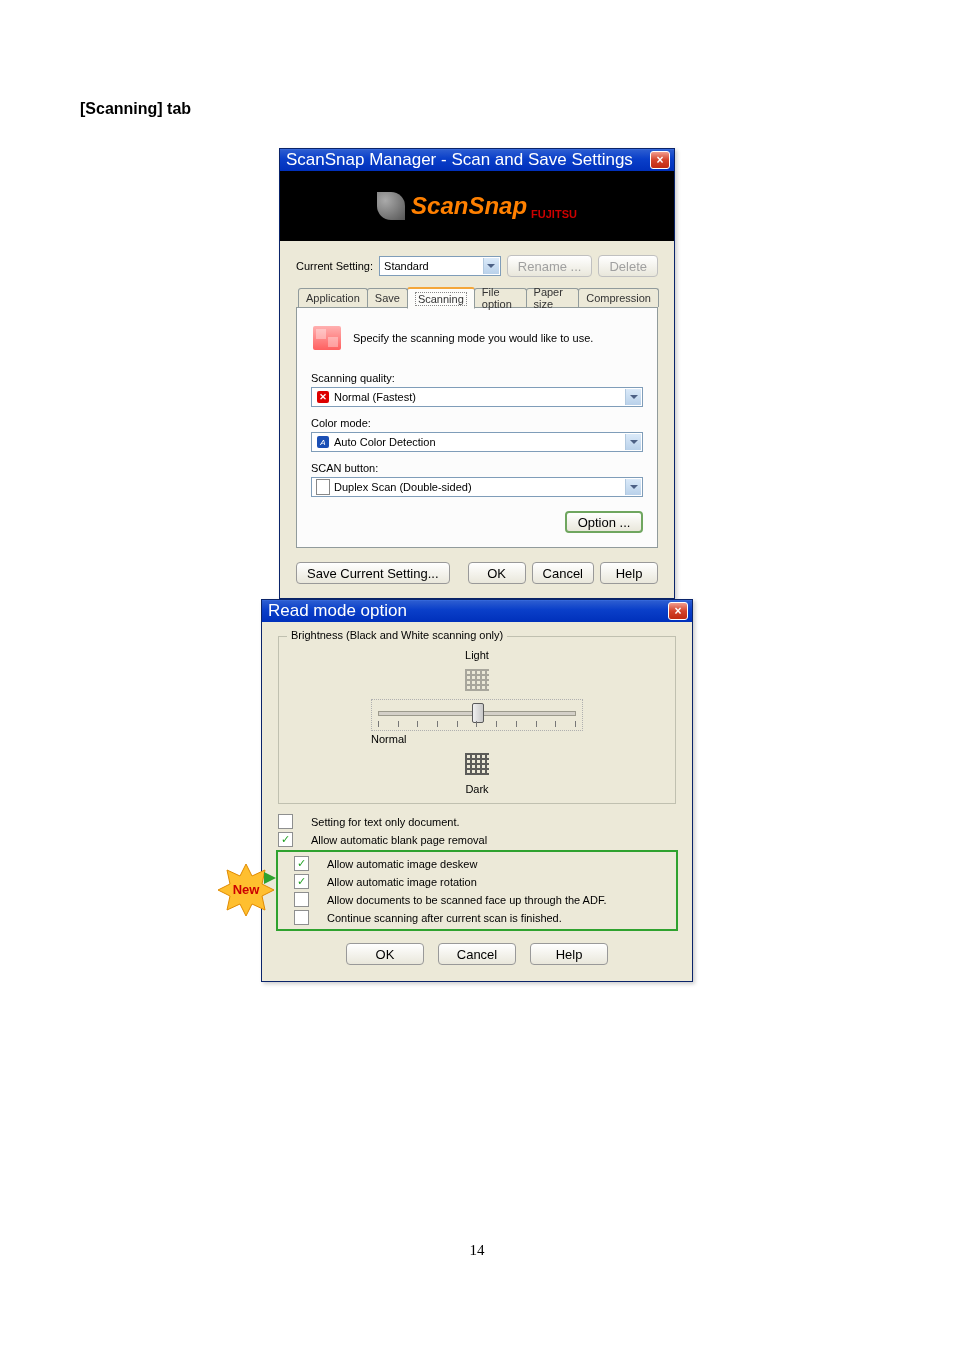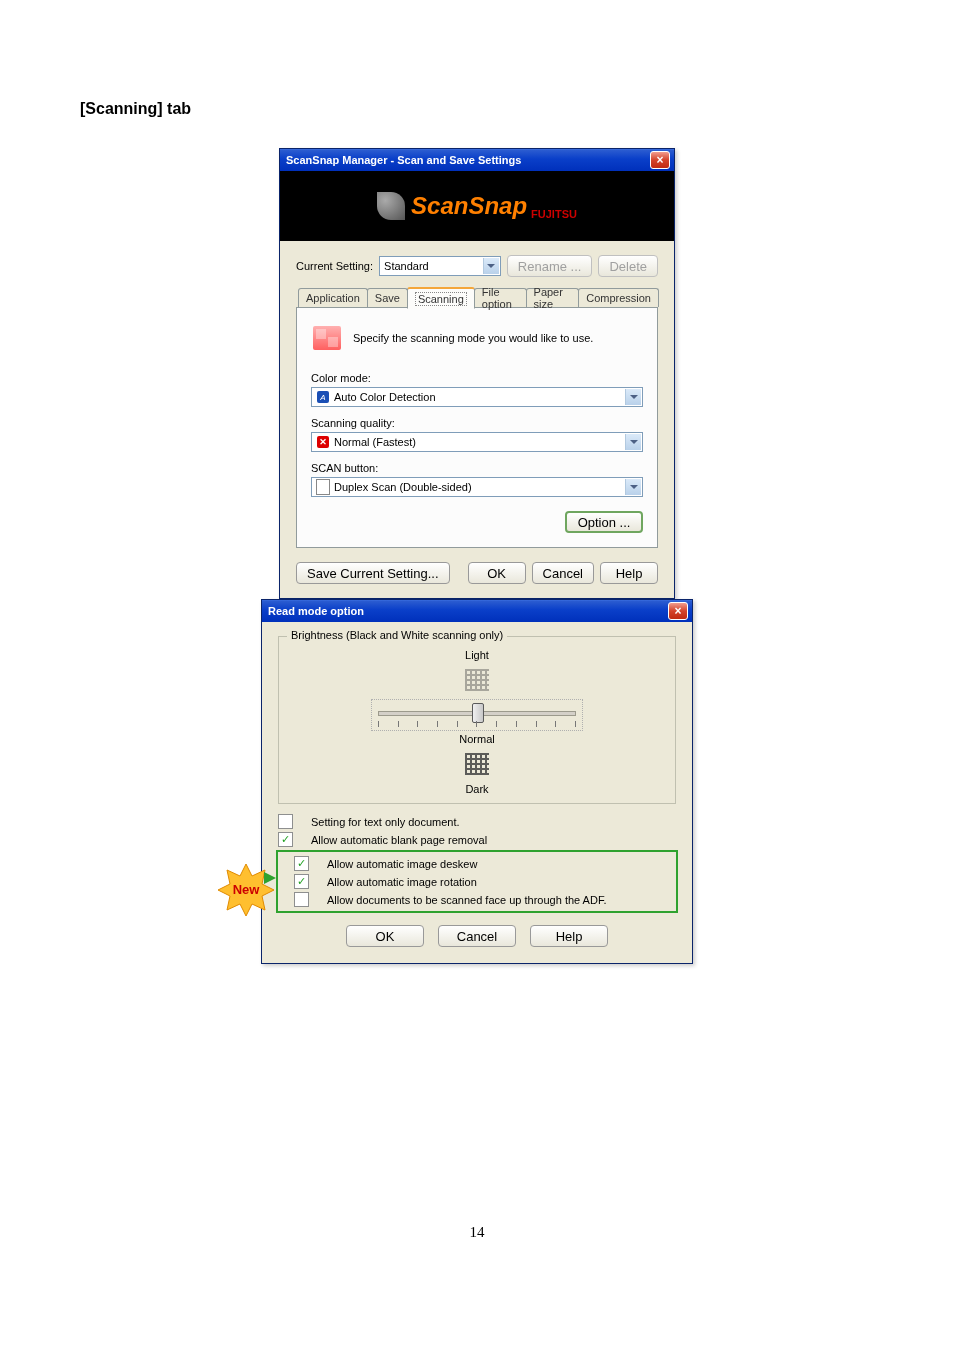--- a/index.html
+++ b/index.html
@@ -32,22 +32,22 @@
   .titlebar {
     height: 22px;
     background: linear-gradient(to bottom, #3a6ee0 0%, #2a5bd0 6%, #0a3fc9 45%, #0030bb 100%);
     display: flex;
     align-items: center;
     justify-content: space-between;
     padding: 0 4px 0 6px;
   }
   .titlebar-text {
     color: white;
-    font-weight: bold;
-    font-size: 11px;
+    font-weight: normal;
+    font-size: 17px;
     font-family: Tahoma, sans-serif;
   }
   .close-x {
     width: 20px;
     height: 18px;
     background: linear-gradient(to bottom, #f29d8e, #d4432b 50%, #c12a12);
     border: 1px solid #fff;
     border-radius: 3px;
     color: white;
     display: flex;
@@ -290,21 +290,21 @@
   }
   .slider-ticks {
     position:absolute; left: 6px; right: 6px; bottom: 3px; display:flex; justify-content:space-between;
   }
   .slider-ticks span { width:1px; height:6px; background:#777; }
   .slider-thumb {
     position:absolute; left: 50%; top: 3px; width: 10px; height: 18px; margin-left:-5px;
     background: linear-gradient(to right, #f0f0f0, #c8c8c8);
     border:1px solid #5a5a5a; border-radius: 2px;
   }
-  .normal-label { text-align:center; font-size:11px; margin-top:2px; }
+  .normal-label { font-size:11px; margin-top:2px; }
   .chk-row, .chk-row-u {
     display:flex; align-items:center; gap:18px; margin: 3px 16px; font-size:11px;
   }
   .chk {
     width:13px; height:13px; background:white; border:1px solid #8e8f8f; display:inline-flex; align-items:center; justify-content:center; color:#21a121; font-size:11px; line-height:1;
   }
   .green-frame {
     border: 2px solid #2fa22f;
     margin: 2px 14px;
     padding: 1px 0;
@@ -381,40 +381,40 @@
         </div>
         <div class="tab-panel">
           <div class="spec-row">
             <div class="icon-box">
                 <div class="scan-icon"></div>
               </div>
             <span class="label">Specify the scanning mode you would like to use.</span>
           </div>
 
           <div class="field-block">
+            <span class="label">Scanning quality:</span>
+            <div class="combo wq">
+              <span class="combo-content">
+                  <span class="mini-icon">
+                    <span class="icon-x">✕</span>
+                  </span>
+                  <span>Normal (Fastest)</span>
+                </span>
+              <span class="combo-arrow"></span>
+            </div>
+          </div>
+
+          <div class="field-block">
             <span class="label">Color mode:</span>
             <div class="combo wq">
               <span class="combo-content">
                   <span class="mini-icon">
                     <span class="icon-a">A</span>
                   </span>
                   <span>Auto Color Detection</span>
-                </span>
-              <span class="combo-arrow"></span>
-            </div>
-          </div>
-
-          <div class="field-block">
-            <span class="label">Scanning quality:</span>
-            <div class="combo wq">
-              <span class="combo-content">
-                  <span class="mini-icon">
-                    <span class="icon-x">✕</span>
-                  </span>
-                  <span>Normal (Fastest)</span>
                 </span>
               <span class="combo-arrow"></span>
             </div>
           </div>
 
           <div class="field-block">
             <span class="label">SCAN button:</span>
             <div class="combo wq">
               <span class="combo-content">
                   <span class="mini-icon">
@@ -504,20 +504,24 @@
               <span>Allow automatic image deskew</span>
             </div>
             <div class="chk-row-u">
               <span class="chk">✓</span>
               <span>Allow automatic image rotation</span>
             </div>
             <div class="chk-row-u">
               <span class="chk"></span>
               <span>Allow documents to be scanned face up through the ADF.</span>
             </div>
+            <div class="chk-row-u">
+              <span class="chk"></span>
+              <span>Continue scanning after current scan is finished.</span>
+            </div>
           </div>
         </div>
 
         <div class="footer2">
           <div class="btn">OK</div>
           <div class="btn">Cancel</div>
           <div class="btn">Help</div>
         </div>
       </div>
     </div>

